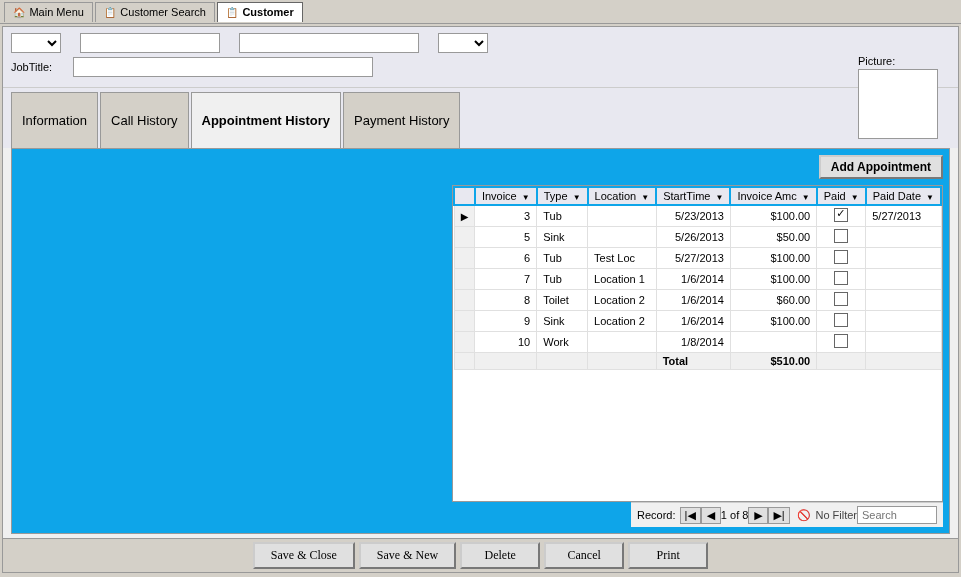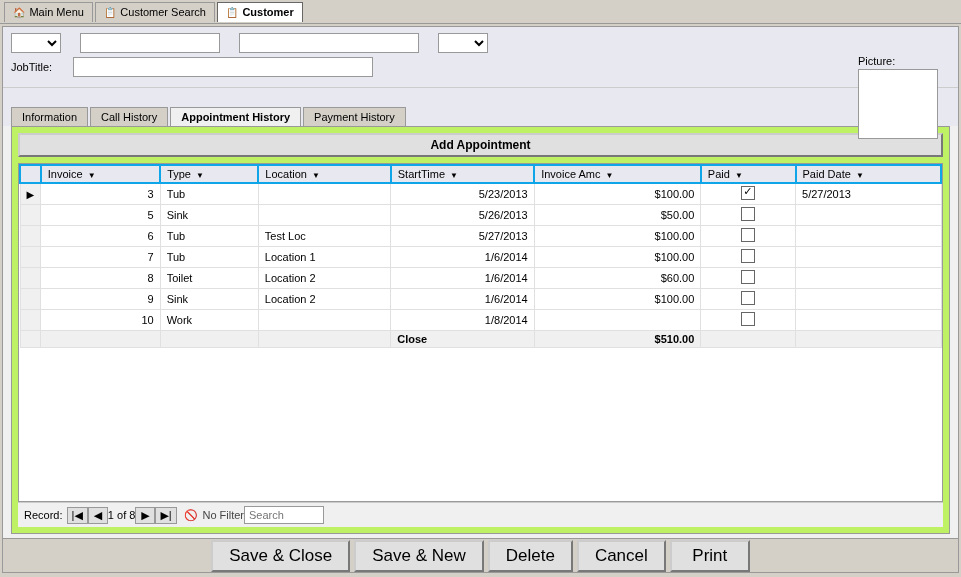--- a/index.html
+++ b/index.html
@@ -100,44 +100,44 @@
       background: white;
     }
 
     
     .content-tabs {
       display: flex;
       padding: 4px 8px 0 8px;
       background: #e8e8f0;
     }
     .content-tab {
-      padding: 3px 10px;
+      padding: 20px 10px;
       border: 1px solid #999;
       border-bottom: none;
       background: #d4d0c8;
       cursor: pointer;
-      font-size: 11px;
+      font-size: 13px;
       margin-right: 2px;
-      margin-top: 15px;
     }
     .content-tab.active {
       background: #f0f0f0;
       font-weight: bold;
     }
 
     
     .inner-content {
       flex: 1;
-      background: #bef264;
+      background: #0ea5e9;
       border: 1px solid #999;
       margin: 0 8px 4px 8px;
       padding: 6px;
       display: flex;
       flex-direction: column;
       overflow: hidden;
+      align-items: flex-end;
     }
 
     .add-btn {
       display: inline-block;
       padding: 3px 10px;
       border: 2px outset #ccc;
       background: #e0e0e0;
       cursor: pointer;
       font-size: 12px;
       margin-bottom: 6px;
@@ -254,22 +254,23 @@
       gap: 4px;
       background: #d4d0c8;
       border-top: 1px solid #999;
       height: 34px;
     }
     .bottom-btn {
       padding: 4px 16px;
       border: 2px outset #ccc;
       background: #e0e0e0;
       cursor: pointer;
-      font-size: 17px;
+      font-size: 12px;
       min-width: 80px;
+      font-family: Liberation Serif, serif;
     }
 
     .form-top {
       position: relative;
     }
   </style>
 </head>
 <body>
 
 <div class="title-bar">
@@ -437,21 +438,21 @@
               <td class="num">1/8/2014</td>
               <td class="num"></td>
               <td class="center"><span class="checkbox-cell"></span></td>
               <td></td>
             </tr>
             <tr class="total-row">
               <td></td>
               <td></td>
               <td></td>
               <td></td>
-              <td>Close</td>
+              <td>Total</td>
               <td class="num">$510.00</td>
               <td></td>
               <td></td>
             </tr>
           </tbody>
       </table>
     </div>
 
     <div class="nav-bar">
       <span class="nav-label">Record:</span>

